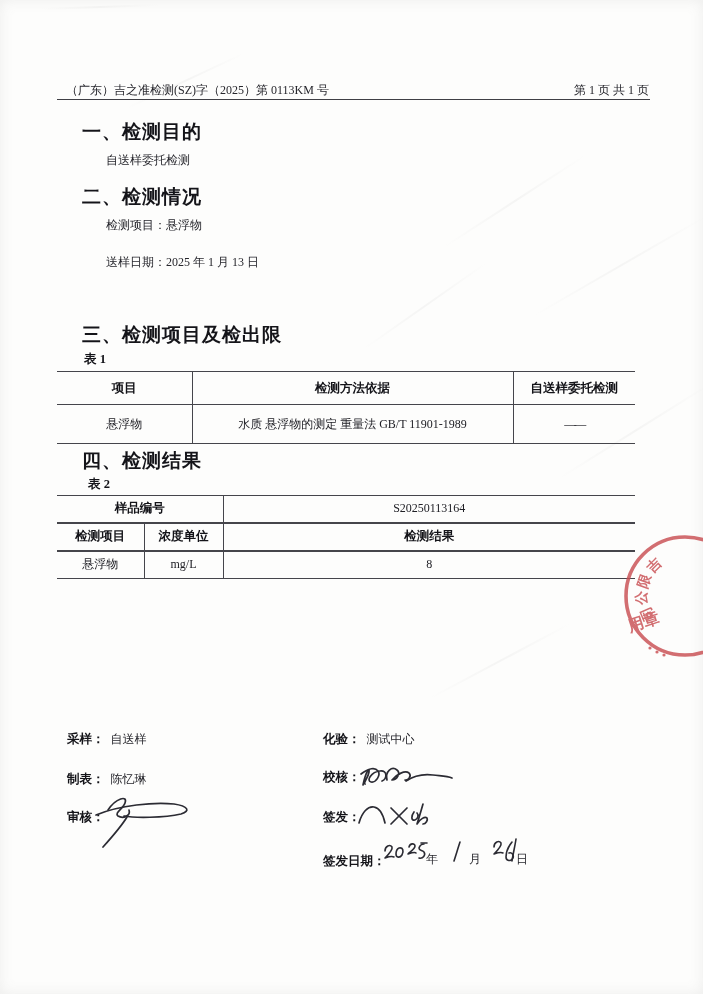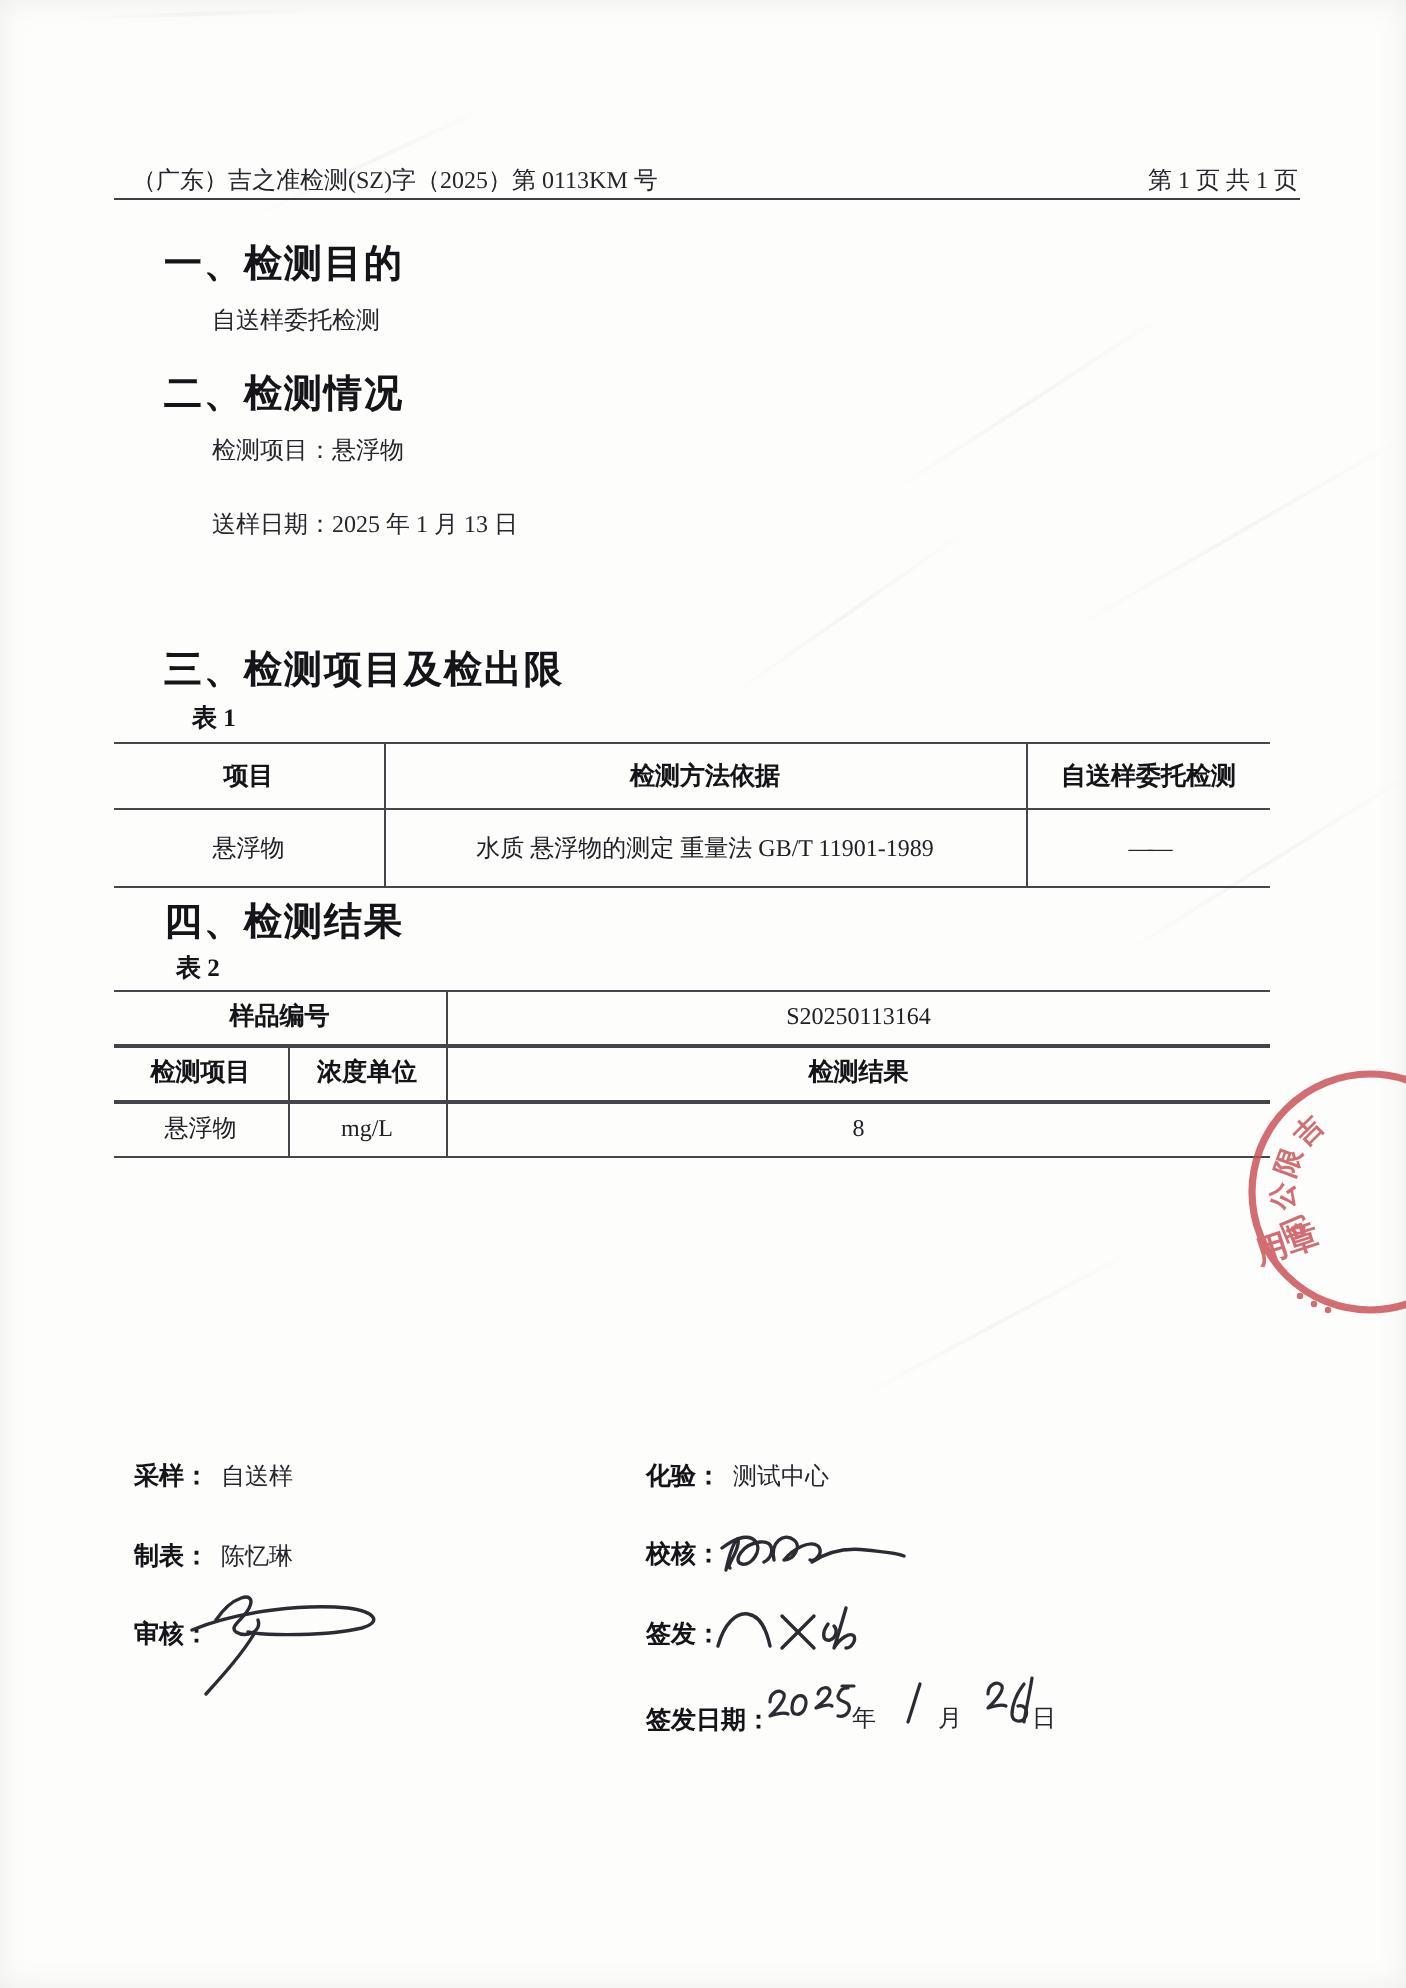--- a/index.html
+++ b/index.html
@@ -56,21 +56,21 @@
   <div class="abs rule" style="left:57px; top:99px; width:593px;"></div>
 
   <div class="abs sec-title" style="left:82px; top:119px;">一、检测目的</div>
   <div class="abs body-line" style="left:106px; top:152px;">自送样委托检测</div>
 
   <div class="abs sec-title" style="left:82px; top:184px;">二、检测情况</div>
   <div class="abs body-line" style="left:106px; top:217px;">检测项目：悬浮物</div>
   <div class="abs body-line" style="left:106px; top:254px;">送样日期：2025 年 1 月 13 日</div>
 
   <div class="abs sec-title" style="left:82px; top:322px;">三、检测项目及检出限</div>
-  <div class="abs tbl-label" style="left:96px; top:351px;">表 1</div>
+  <div class="abs tbl-label" style="left:84px; top:351px;">表 1</div>
 
   <table class="abs" style="left:57px; top:371px; width:578px;">
     <colgroup>
         <col style="width:135px">
         <col style="width:321px">
         <col style="width:122px">
       </colgroup>
     <tbody>
         <tr style="height:33px;">
       <td class="th">项目</td>

